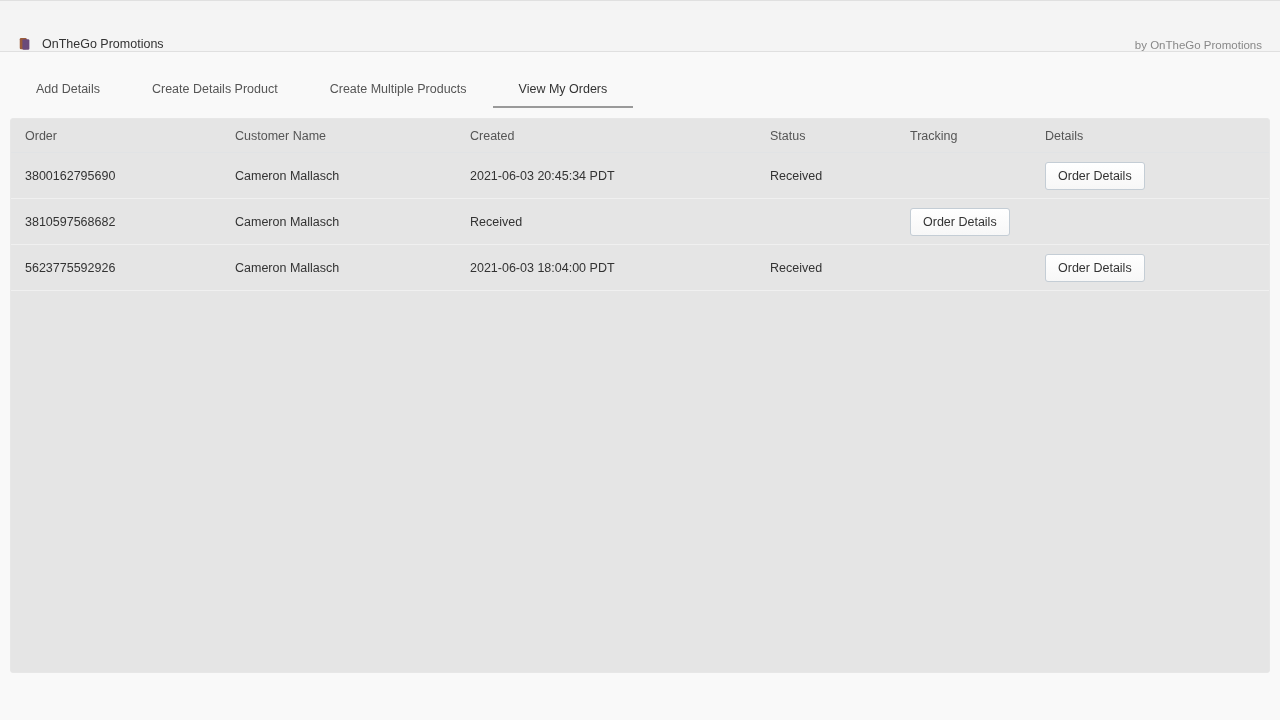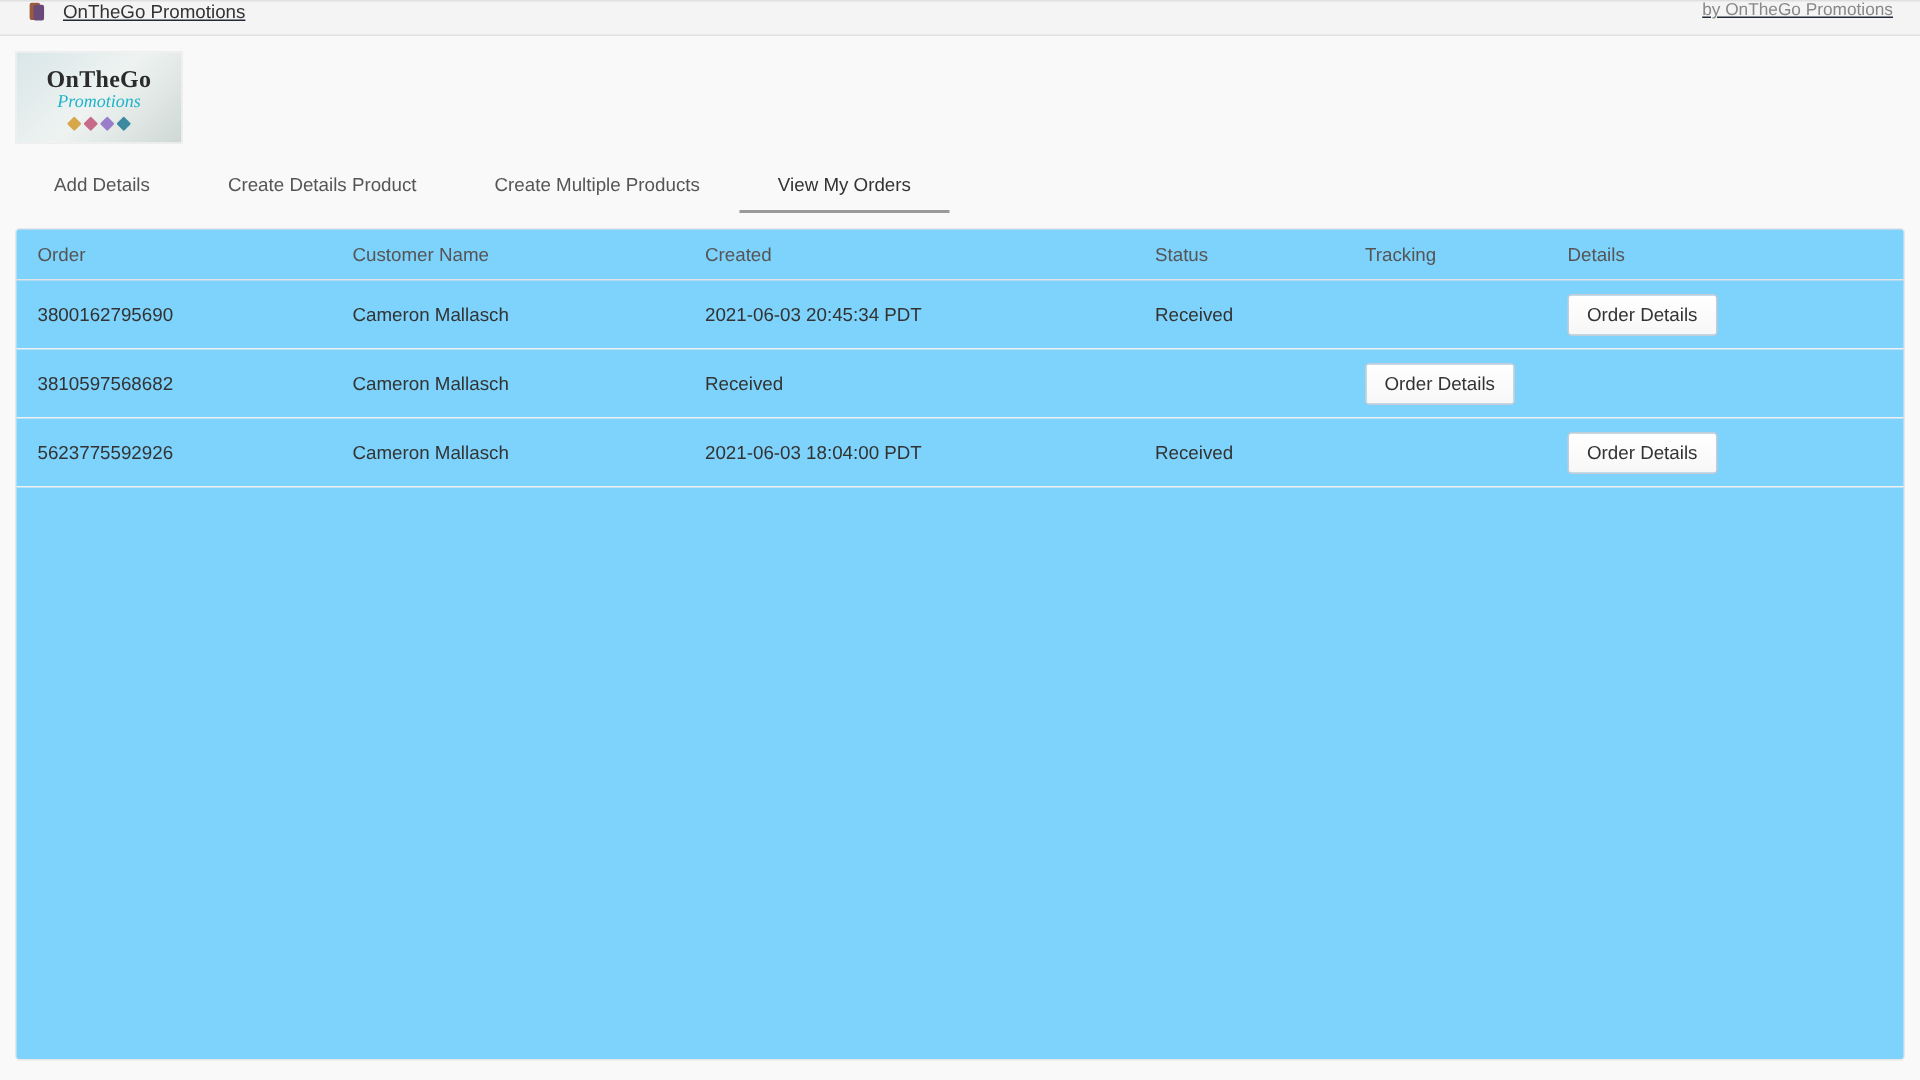--- a/index.html
+++ b/index.html
@@ -5,29 +5,28 @@
   * { box-sizing: border-box; margin: 0; padding: 0; }
   html, body {
     width: 1280px;
     height: 720px;
     font-family: -apple-system, "Segoe UI", Helvetica, Arial, sans-serif;
     background: #f9f9f9;
     color: #212b36;
     font-size: 13px;
   }
   .topbar {
-    height: 24px;
+    height: 52px;
     background: #f4f4f4;
     border-top: 1px solid #e0e0e0;
     border-bottom: 1px solid #e0e0e0;
     display: flex;
-    align-items: flex-start;
+    align-items: flex-end;
     justify-content: space-between;
     padding: 0 18px;
-    text-decoration: underline;
   }
   .topbar-left {
     display: flex;
     align-items: center;
     gap: 10px;
   }
   .topbar-icon {
     width: 14px;
     height: 14px;
     display: inline-block;
@@ -93,21 +92,21 @@
     cursor: pointer;
     border-bottom: 2px solid transparent;
   }
   .tab.active {
     border-bottom: 2px solid #9a9a9a;
     color: #333;
   }
   
   .table-card {
     margin-top: 10px;
-    background: #7dd3fc;
+    background: #e5e5e5;
     border: 1px solid #e7e7e7;
     border-radius: 3px;
     min-height: 555px;
   }
   .thead, .trow {
     display: grid;
     grid-template-columns: 210px 235px 300px 140px 135px 1fr;
     align-items: center;
     padding: 0 14px;
   }
@@ -153,30 +152,20 @@
         <rect x="5" y="2.5" width="8" height="12" rx="1.5" fill="#6a4a7a"></rect>
       </svg>
     </span>
     <span class="topbar-title">OnTheGo Promotions</span>
   </div>
   <div class="topbar-right">by OnTheGo Promotions</div>
 </div>
 
 <div class="content">
 
-  <div class="logo-box">
-    <div class="logo-line1">OnTheGo</div>
-    <div class="logo-line2">Promotions</div>
-    <div class="logo-dots">
-      <span class="logo-dot d1"></span>
-        <span class="logo-dot d2"></span>
-        <span class="logo-dot d3"></span>
-        <span class="logo-dot d4"></span>
-    </div>
-  </div>
 
   <div class="tabs">
     <div class="tab">Add Details</div>
     <div class="tab">Create Details Product</div>
     <div class="tab">Create Multiple Products</div>
     <div class="tab active">View My Orders</div>
   </div>
 
   <div class="table-card">
     <div class="thead">

